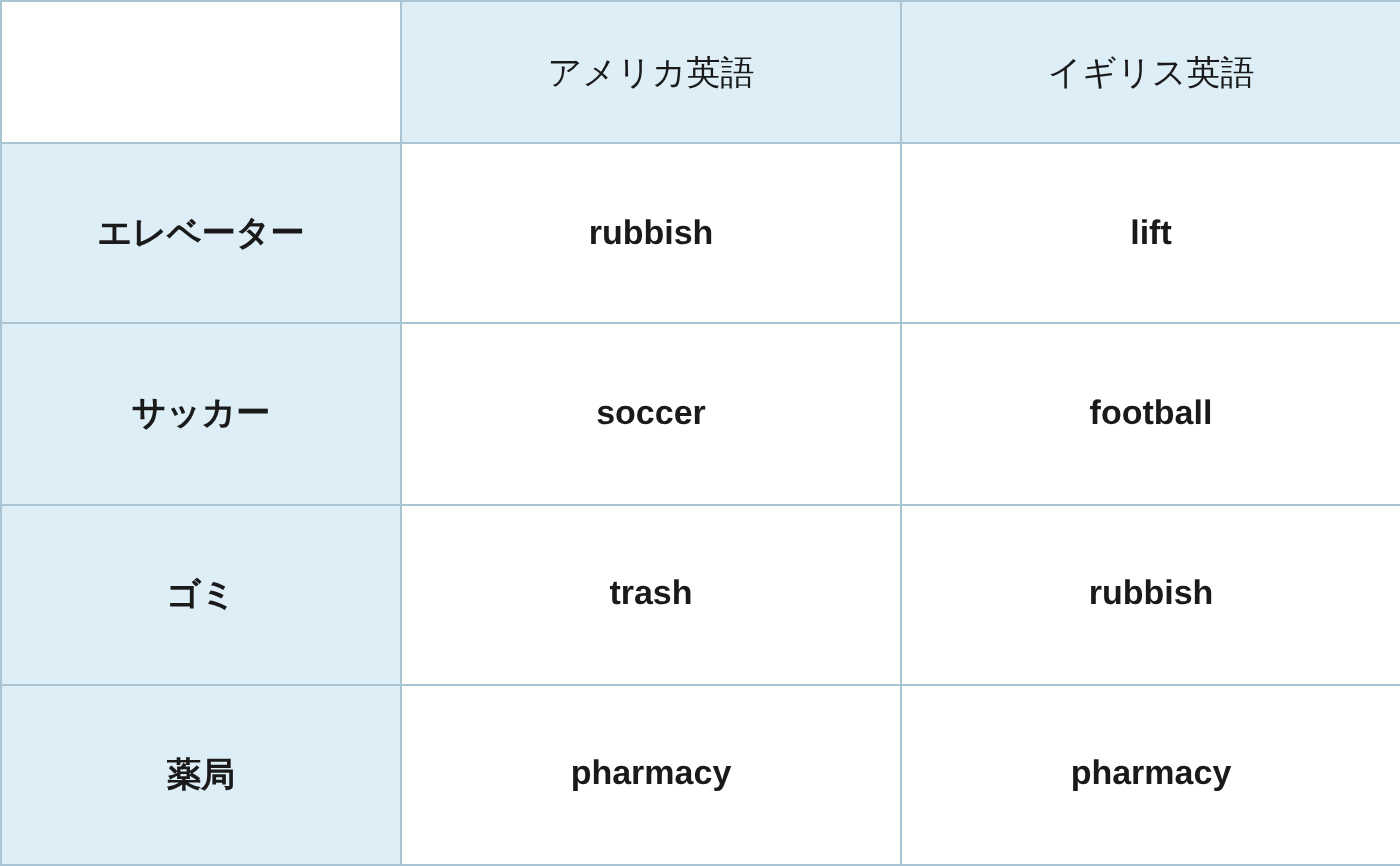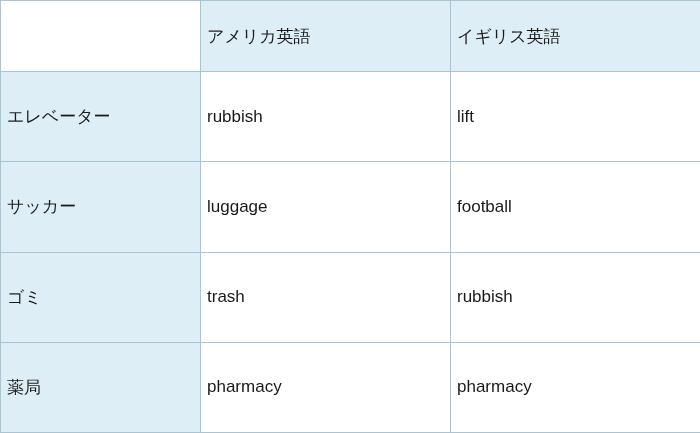--- a/index.html
+++ b/index.html
@@ -14,21 +14,21 @@
     overflow: hidden;
   }
   #vocab-table {
     border-collapse: collapse;
     width: 700px;
     height: 433px;
     table-layout: fixed;
   }
   #vocab-table td {
     border: 1px solid #a9c5d4;
-    text-align: left;
+    text-align: center;
     vertical-align: middle;
     font-size: 17px;
     color: #1a1a1a;
     padding: 4px 6px;
     box-sizing: border-box;
   }
   
   .col-term   { width: 200px; }
   .col-us     { width: 250px; }
   .col-uk     { width: 250px; }
@@ -41,20 +41,21 @@
   }
   .header-row .corner-cell {
     background: #ffffff;
     border-left: 1px solid #ffffff;
     border-top: 1px solid #ffffff;
   }
   
   .body-row td {
     height: 66px;
     background: #ffffff;
+    font-weight: bold;
   }
   .body-row .term-cell {
     background: #ddeef6;
     font-size: 16px;
   }
   .header-row .head-cell {
     font-size: 17px;
   }
 </style>
 </head>
@@ -75,21 +76,21 @@
 
     <tr class="body-row">
       <td class="term-cell">エレベーター</td>
       <td>rubbish</td>
       <td>lift</td>
     </tr>
 
 
     <tr class="body-row">
       <td class="term-cell">サッカー</td>
-      <td>luggage</td>
+      <td>soccer</td>
       <td>football</td>
     </tr>
 
     <tr class="body-row">
       <td class="term-cell">ゴミ</td>
       <td>trash</td>
       <td>rubbish</td>
     </tr>
 
 

